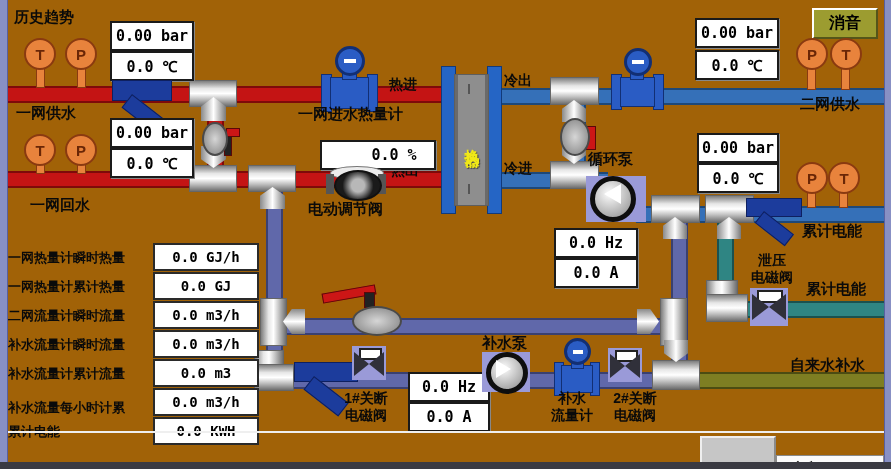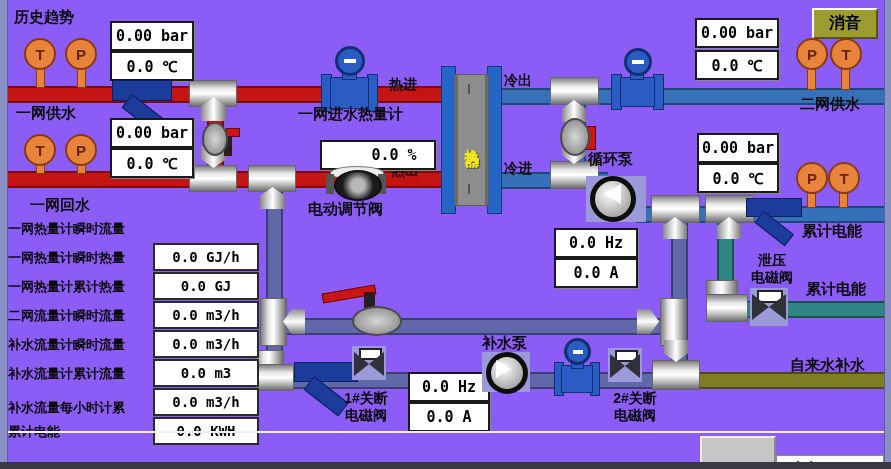--- a/index.html
+++ b/index.html
@@ -1,16 +1,16 @@
 <!DOCTYPE html>
 <html><head>
 <meta charset="utf-8">
 <style>
   html,body{margin:0;padding:0;background:#9aa0b4;font-family:"Liberation Sans",sans-serif;}
-  #screen{position:relative;width:891px;height:469px;background:#8b5cf6;overflow:hidden;
+  #screen{position:relative;width:891px;height:469px;background:#a16207;overflow:hidden;
           font-family:"Liberation Sans",sans-serif;}
   .abs{position:absolute;}
   
   .pipe-h{position:absolute;height:13px;}
   .pipe-v{position:absolute;width:13px;}
   .red{background:#c41414;border-top:2px solid #7e0a0a;border-bottom:2px solid #7e0a0a;}
   .redv{background:#c41414;border-left:2px solid #7e0a0a;border-right:2px solid #7e0a0a;}
   .blue{background:#3570b8;border-top:2px solid #1e4878;border-bottom:2px solid #1e4878;}
   .bluev{background:#3570b8;border-left:2px solid #1e4878;border-right:2px solid #1e4878;}
   .purple{background:#6068aa;border-top:2px solid #3a4070;border-bottom:2px solid #3a4070;}
@@ -234,30 +234,30 @@
   <div class="pumpc" style="left:486px;top:352px;width:32px;height:32px;"></div>
   <div class="tri" style="left:496px;top:360px;border-top:9px solid transparent;border-bottom:9px solid transparent;border-left:15px solid #fff;"></div>
 
   <div class="fm" style="left:554px;top:362px;width:8px;height:32px;"></div>
   <div class="fm" style="left:590px;top:362px;width:8px;height:32px;"></div>
   <div class="fm" style="left:561px;top:365px;width:30px;height:26px;"></div>
   <div class="fm" style="left:571px;top:358px;width:11px;height:9px;"></div>
   <div class="fm-head" style="left:564px;top:338px;width:21px;height:21px;">
       <div class="fm-dash" style="width:10px;"></div>
     </div>
+  <div class="lbl2" style="left:540px;top:390px;width:64px;"><span>补水</span><br><span>流量计</span></div>
 
   <div class="eqbg" style="left:608px;top:348px;width:34px;height:34px;"></div>
   <div class="sol-coil" style="left:615px;top:350px;width:19px;height:8px;"></div>
   <div class="tri" style="left:610px;top:354px;border-top:12px solid transparent;border-bottom:12px solid transparent;border-left:15px solid #30303a;"></div>
   <div class="tri" style="left:625px;top:354px;border-top:12px solid transparent;border-bottom:12px solid transparent;border-right:15px solid #30303a;"></div>
   <div class="lbl2" style="left:602px;top:390px;width:66px;"><span>2#关断</span><br><span>电磁阀</span></div>
 
   <div class="lbl" style="left:790px;top:356px;">自来水补水</div>
 
-  <div class="mlbl" style="top:220px;">一网热量计瞬时流量</div>
   <div class="mlbl" style="top:249px;">一网热量计瞬时热量</div>
   <div class="mbox" style="top:243px;">0.0 GJ/h</div>
   <div class="mlbl" style="top:278px;">一网热量计累计热量</div>
   <div class="mbox" style="top:272px;">0.0 GJ</div>
   <div class="mlbl" style="top:307px;">二网流量计瞬时流量</div>
   <div class="mbox" style="top:301px;">0.0 m3/h</div>
   <div class="mlbl" style="top:336px;">补水流量计瞬时流量</div>
   <div class="mbox" style="top:330px;">0.0 m3/h</div>
   <div class="mlbl" style="top:365px;">补水流量计累计流量</div>
   <div class="mbox" style="top:359px;">0.0 m3</div>

